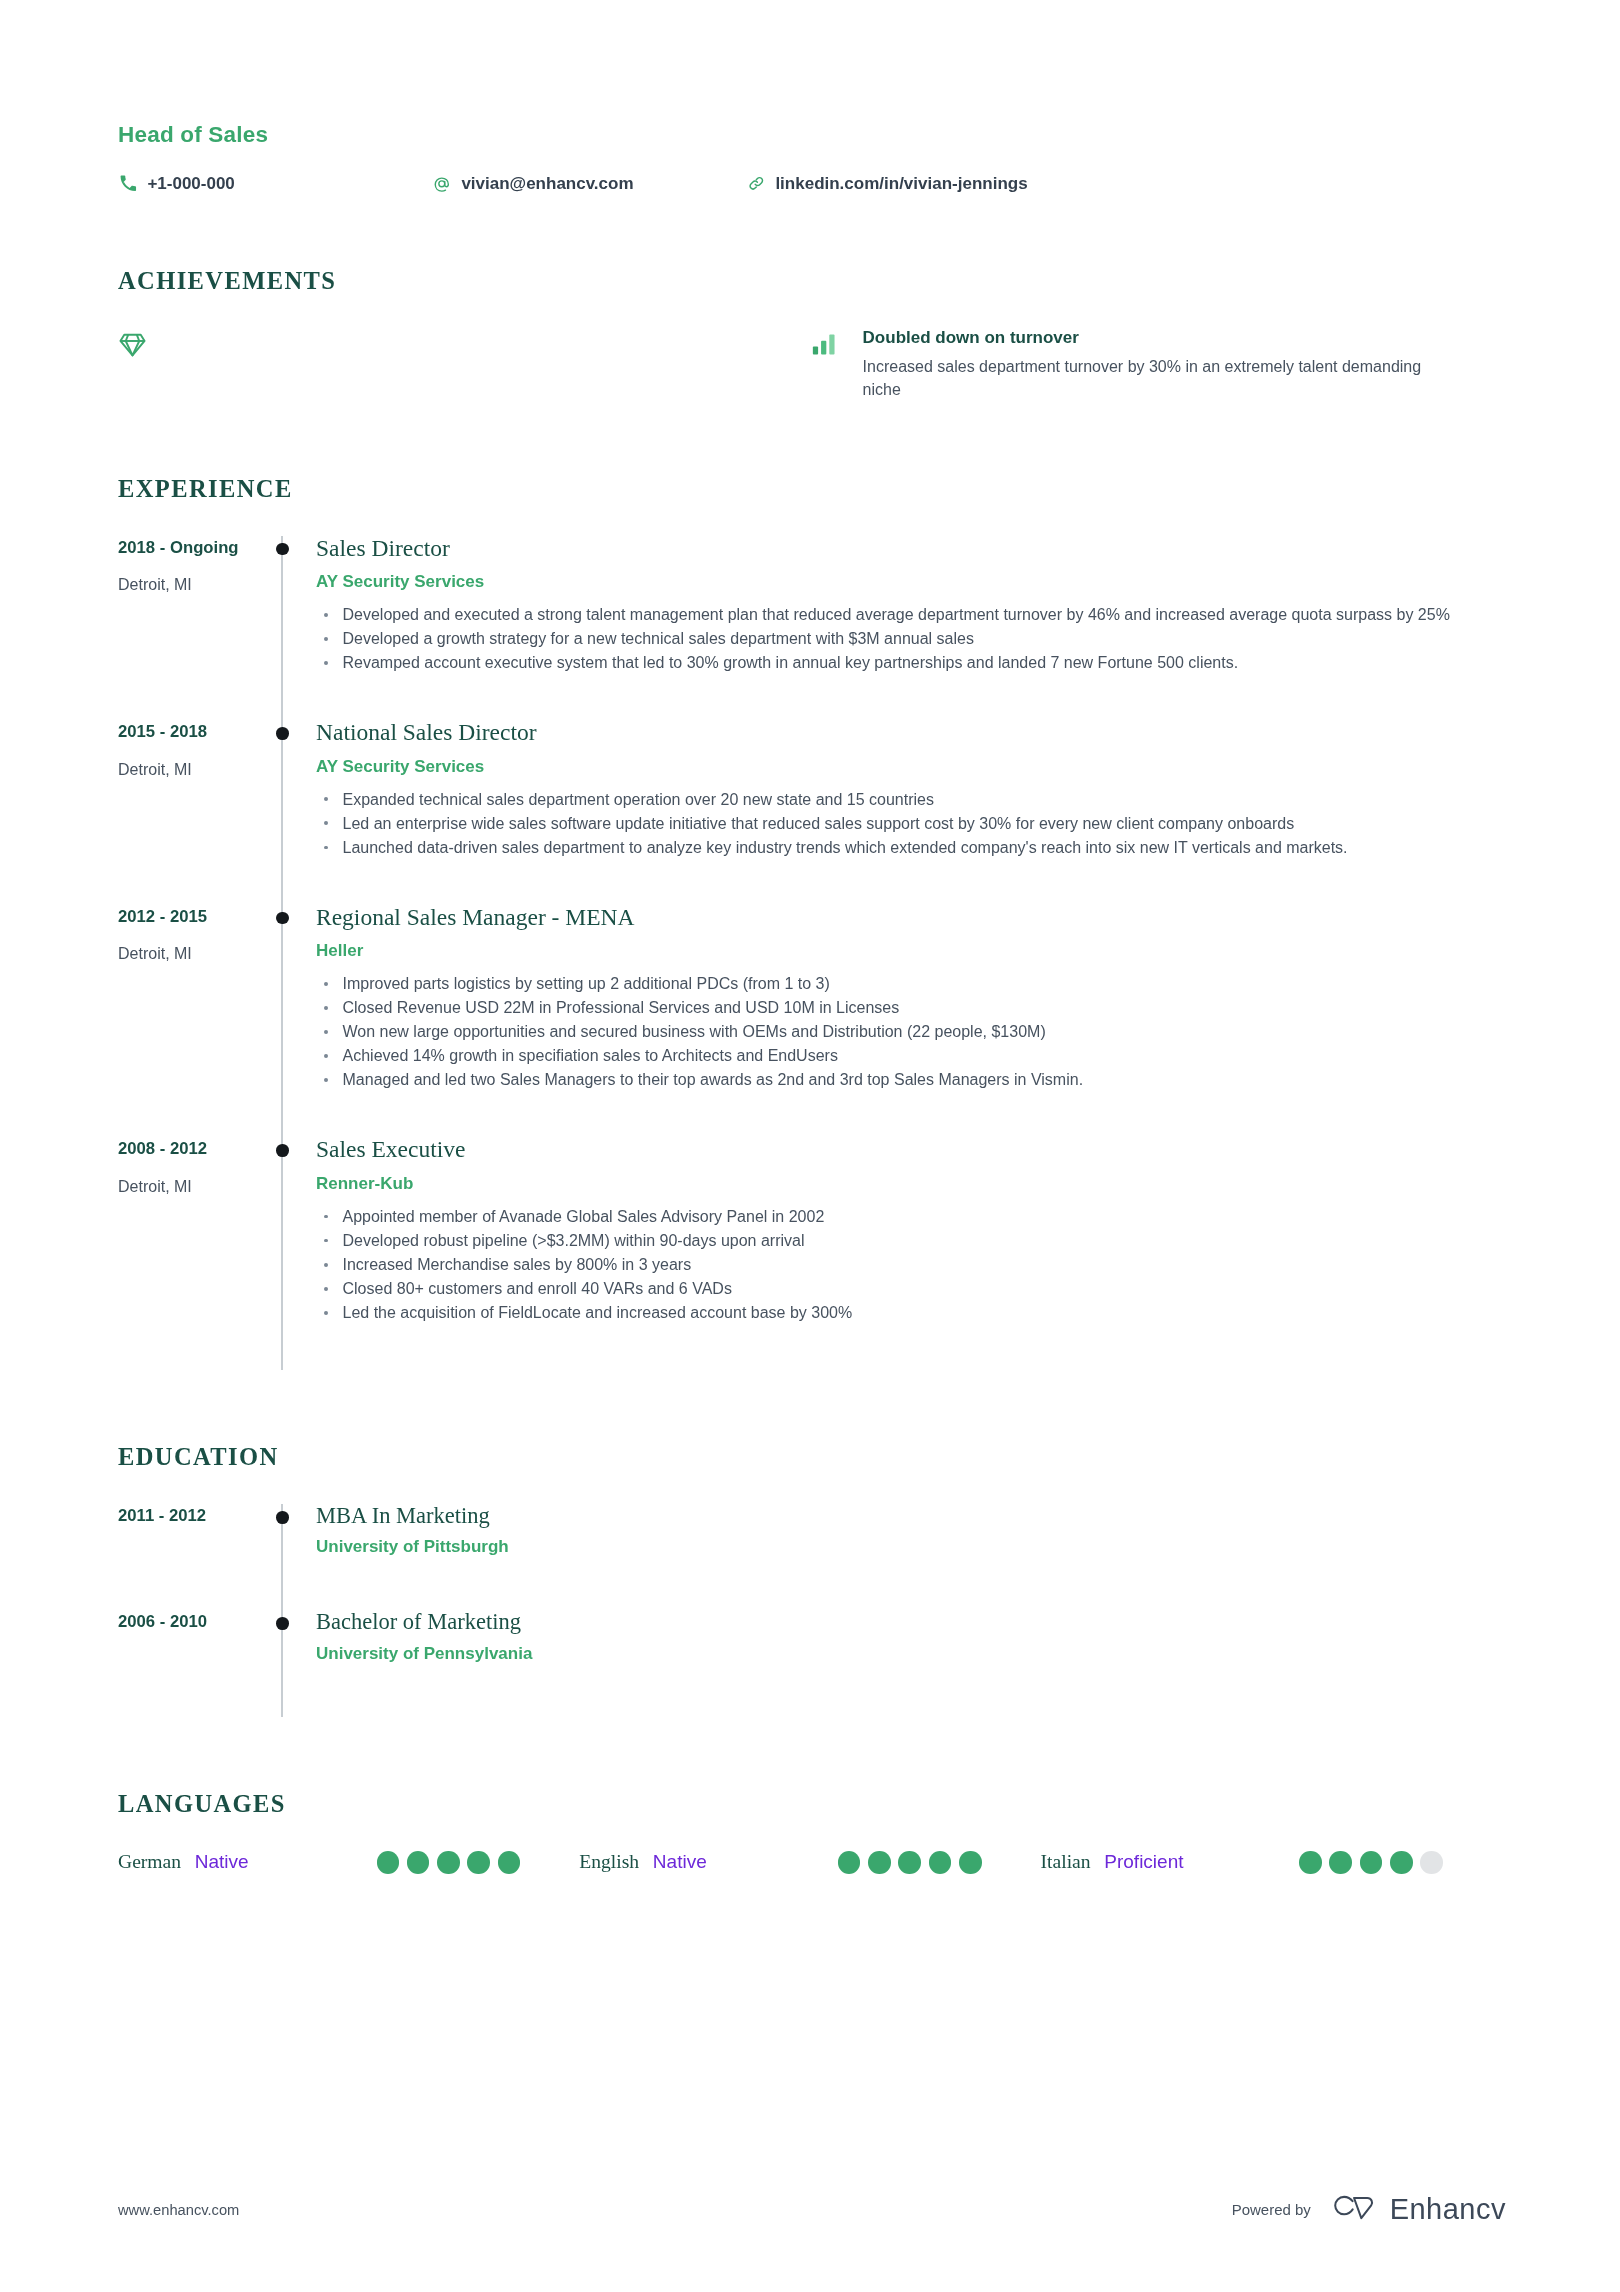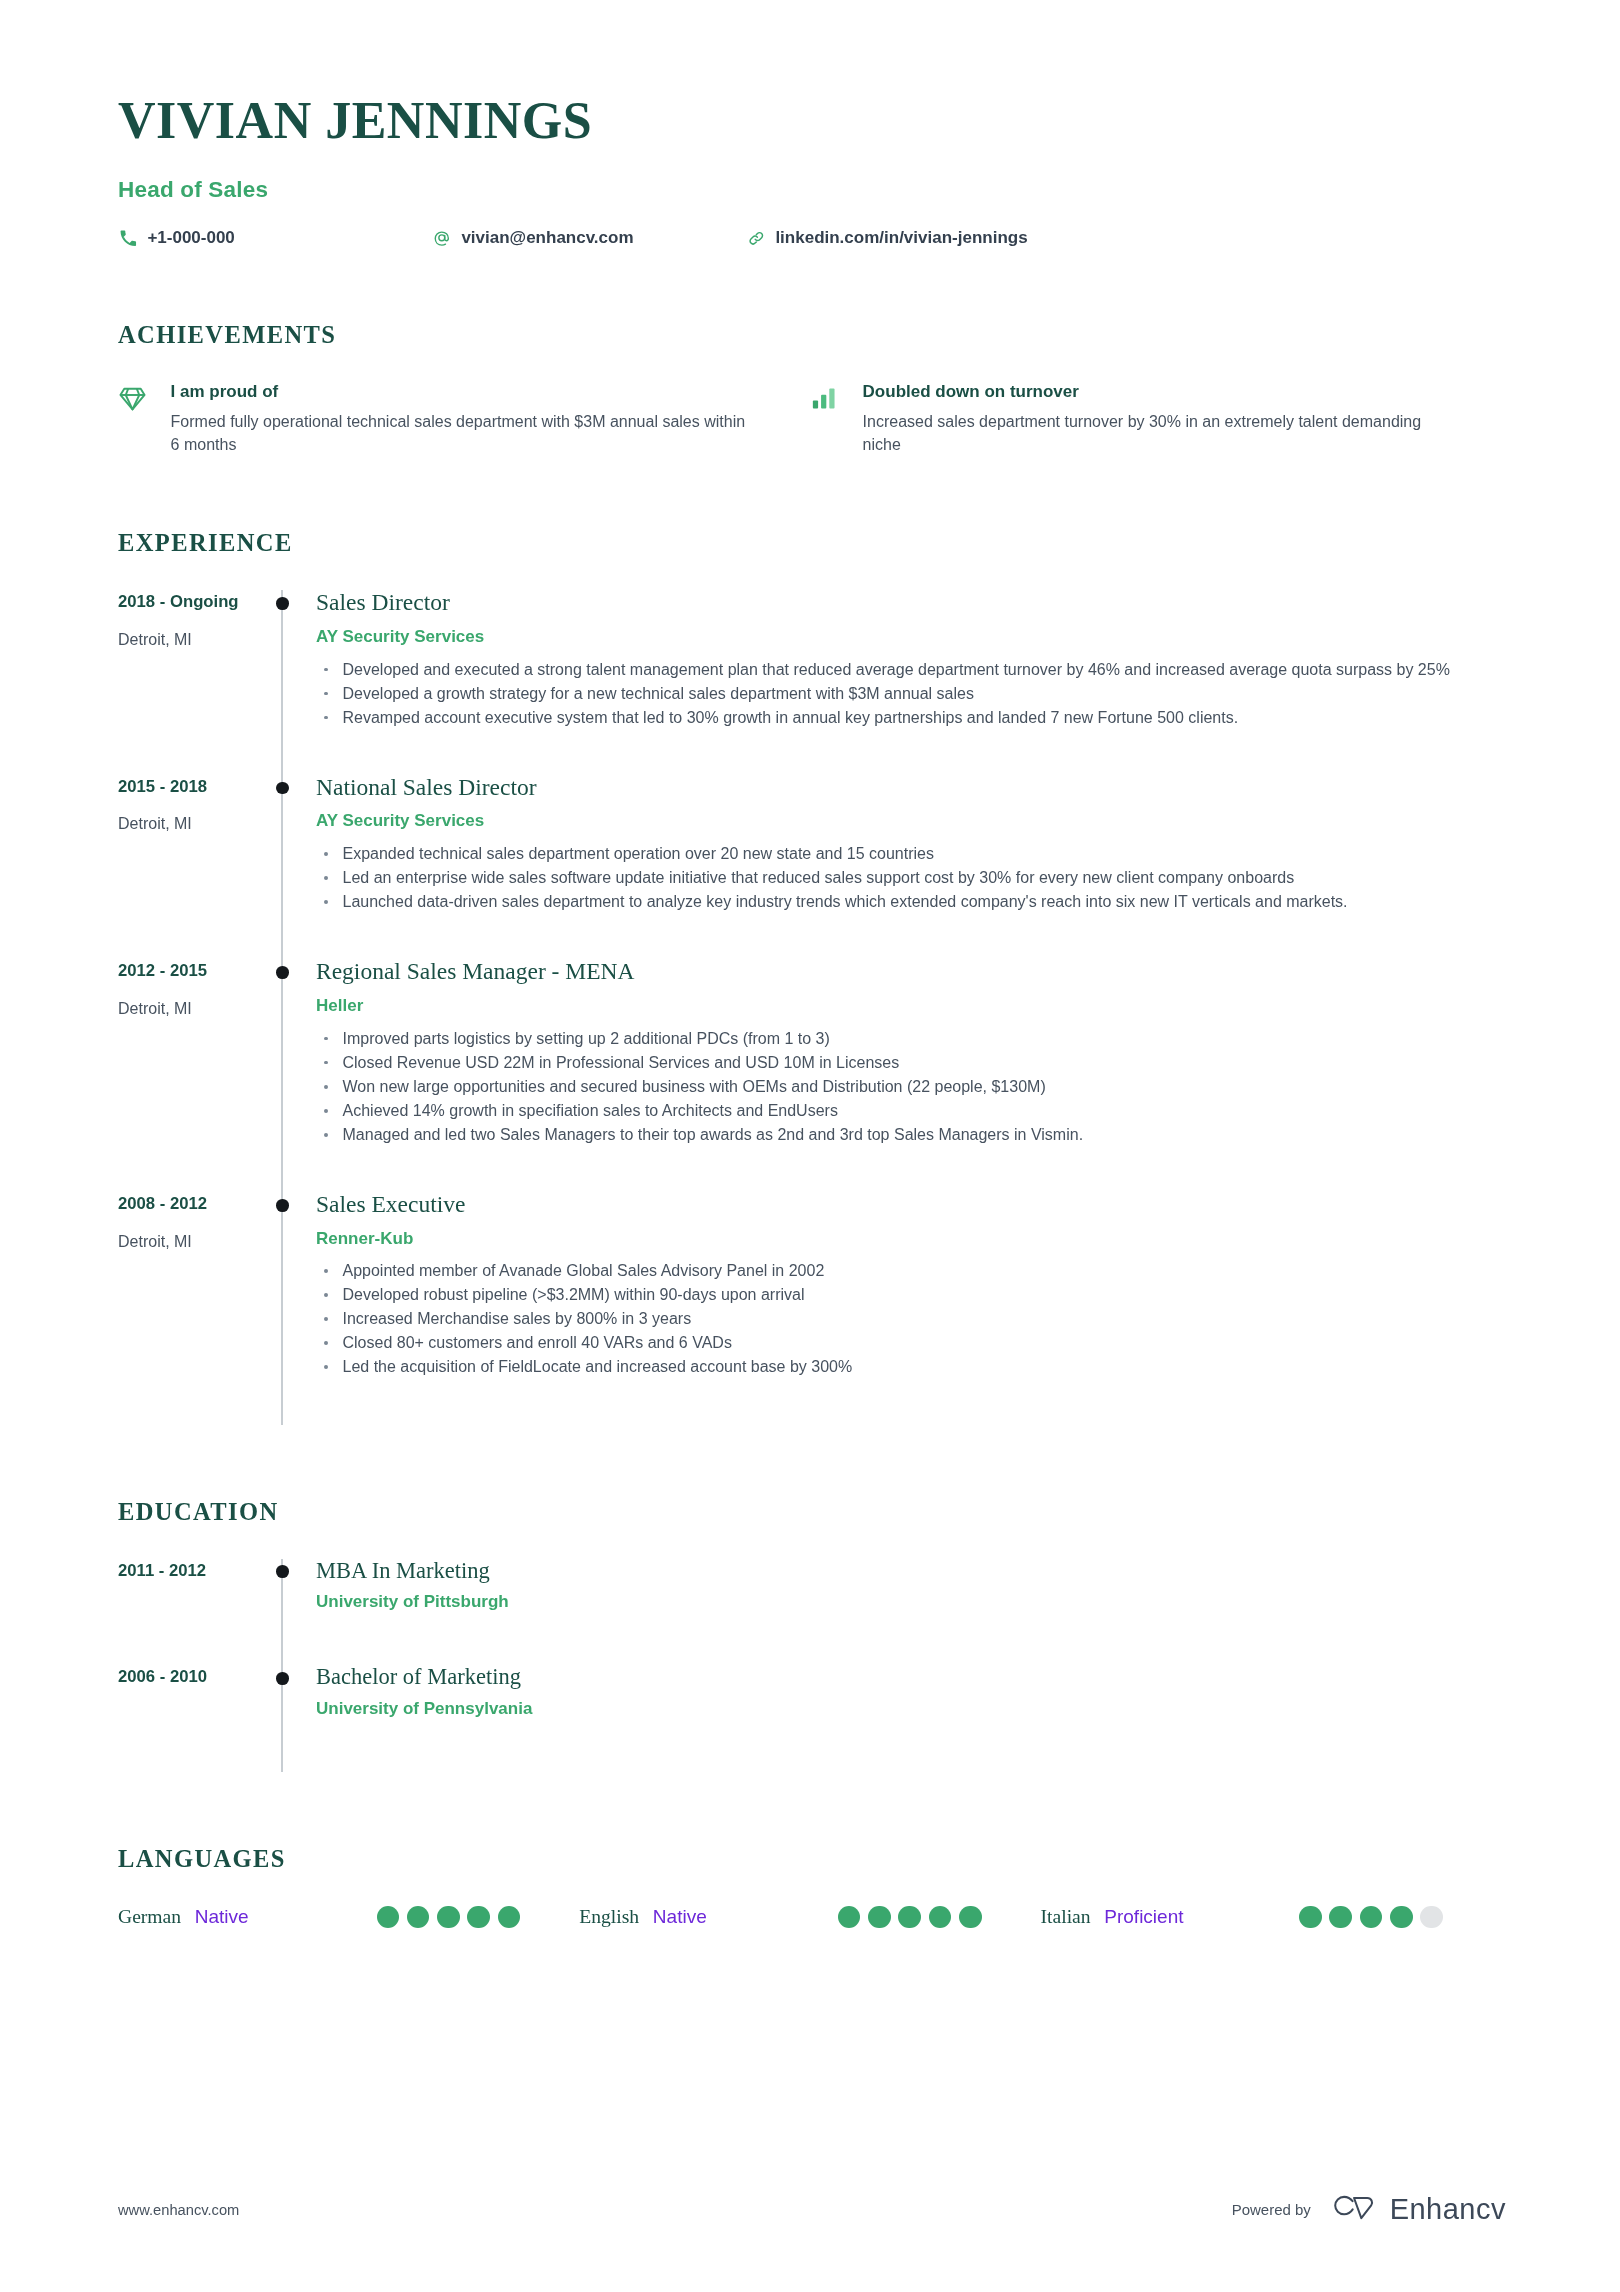--- a/index.html
+++ b/index.html
@@ -269,21 +269,20 @@
     color: #3c4858;
     letter-spacing: 0.5px;
   }
 </style>
 </head>
 <body>
 
 <div class="page">
 
   <div class="header">
-    <h1 class="name">VIVIAN JENNINGS</h1>
     <div class="job-title">Head of Sales</div>
 
     <div class="contact-row">
 
       <div class="contact-item phone">
         <span class="contact-icon">
           <svg width="18.6" height="18.6" viewBox="0 0 24 24" fill="#3aa76d">
             <path d="M6.6 10.8c1.6 3.1 4.1 5.6 7.2 7.2l2.4-2.4c.3-.3.7-.4 1.1-.3 1.2.4 2.4.6 3.7.6.6 0 1 .4 1 1V21c0 .6-.4 1-1 1C10.6 22 2 13.4 2 2.9c0-.6.4-1 1-1h4.1c.6 0 1 .4 1 1 0 1.3.2 2.5.6 3.7.1.4 0 .8-.3 1.1l-2.8 3.1z"></path>
           </svg>
         </span>
@@ -318,24 +317,20 @@
 
     <div class="ach-grid">
 
       <div class="ach-item">
         <div class="ach-icon">
           <svg width="29" height="29" viewBox="0 0 24 24" fill="none" stroke="#3aa76d" stroke-width="1.6" stroke-linejoin="round">
             <path d="M5.2 4h13.6l3.2 5.1L12 21 2 9.1 5.2 4z"></path>
             <path d="M2 9.1h20"></path>
             <path d="M8.4 4l-2 5.1L12 21l5.6-11.9-2-5.1"></path>
           </svg>
-        </div>
-        <div>
-          <div class="ach-title">I am proud of</div>
-          <div class="ach-desc">Formed fully operational technical sales department with $3M annual sales within 6 months</div>
         </div>
       </div>
 
       <div class="ach-item">
         <div class="ach-icon">
           <svg width="27.4" height="27.4" viewBox="0 0 24 24">
             <rect x="2.5" y="14.5" width="4.6" height="7" rx="0.8" fill="#3aa76d"></rect>
             <rect x="9.7" y="9.5" width="4.6" height="12" rx="0.8" fill="#4cbb7f"></rect>
             <rect x="16.9" y="4" width="4.6" height="17.5" rx="0.8" fill="#7fd3a3"></rect>
           </svg>

